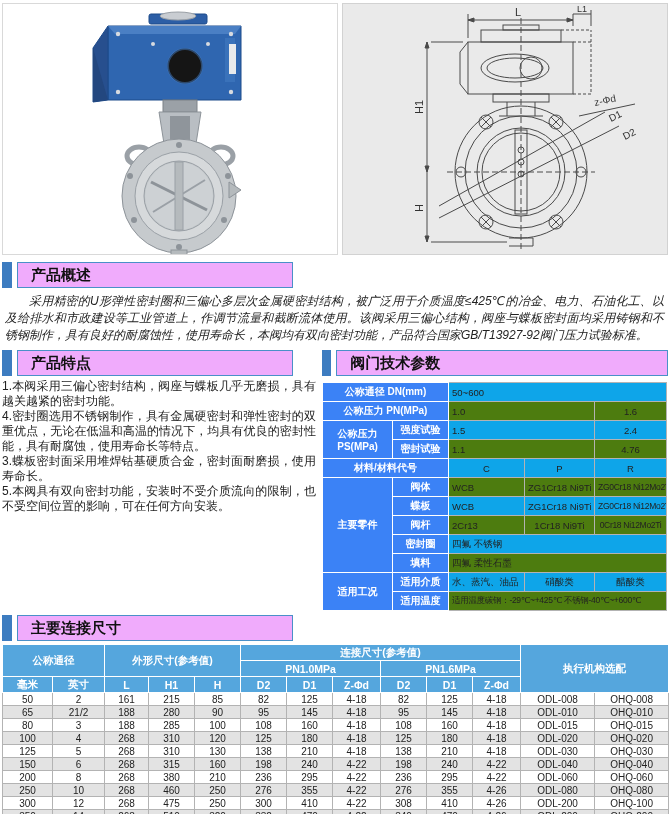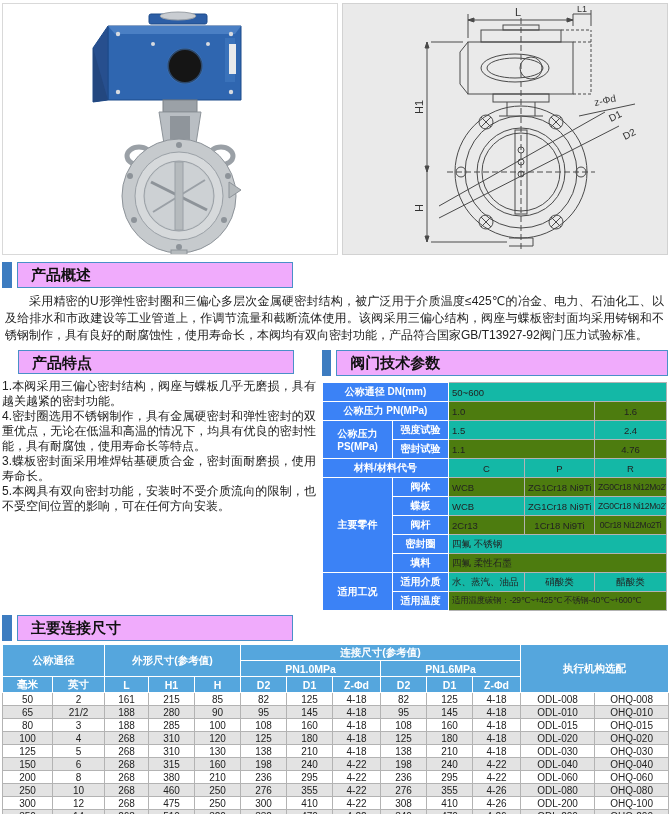--- a/index.html
+++ b/index.html
@@ -13,35 +13,35 @@
 
   
   .sec { display: flex; align-items: stretch; height: 26px; margin: 4px 2px 3px 2px; }
   .sec .bar { width: 10px; background: #3d7cc0; margin-right: 5px; }
   .sec .box { border: 1px solid #4a90c8; background: #f0abfc; font-weight: bold; font-size: 15px; color: #111; padding: 3px 0 0 13px; }
   .box.w-a { width: 276px; }
   .box.w-b { width: 276px; }
   .box.w-c { width: 359px; }
   .box.w-d { width: 276px; }
 
-  .overview-text { font-size: 12px; line-height: 17px; padding: 2px 6px 2px 5px; text-indent: 2em; text-align: justify; }
+  .overview-text { font-size: 12px; line-height: 17px; padding: 2px 6px 2px 5px; text-indent: 2em; text-align: justify; font-style: italic; }
 
   
   .mid { display: flex; gap: 6px; padding: 0 2px; align-items: flex-start; }
   .col-feat { width: 314px; }
   .feat-item { font-size: 12px; line-height: 15px; text-align: justify; }
   .col-tech { width: 346px; }
   .col-tech .sec { margin: 4px 0 6px 0; }
 
   table { border-collapse: collapse; table-layout: fixed; }
   .tech-table { width: 344px; font-size: 10px; }
   .tech-table th.lbl { background: #3b82f6; color: #fff; border: 1px solid #fff; font-weight: bold; padding: 2px 1px; font-size: 10px; }
   .tech-table td.v  { border: 1px solid #b3b3b3; background: #4d7c0f; padding: 2px 3px; text-align: center; white-space: nowrap; overflow: hidden; font-size: 9.5px; }
   .tech-table td.v.al-l { text-align: left; }
-  .tech-table td.v.sh { background: #14b8a6; margin-left: 24px; }
+  .tech-table td.v.sh { background: #0ea5e9; margin-left: 24px; }
   .tech-table td.v.small { font-size: 8.5px; letter-spacing: -0.3px; }
 
   
   .dims-wrap { padding: 0 2px; }
   .dims-table { width: 666px; font-size: 10px; text-align: center; }
   .dims-table th { background: #55a6dd; color: #fff; border: 1px solid #fff; font-weight: bold; height: 16px; font-size: 10.5px; padding: 0; }
   .dims-table td { border: 1px solid #b3b3b3; background: #fff; height: 13px; padding: 0; color: #222; }
   .dims-table tr.alt td { background: #e3e3e3; }
 
   svg text { font-family: "Liberation Sans","DejaVu Sans",sans-serif; }
@@ -181,21 +181,21 @@
 
 <div class="sec">
   <div class="bar"></div>
   <div class="box w-a">产品概述</div>
 </div>
 <div class="overview-text">采用精密的U形弹性密封圈和三偏心多层次金属硬密封结构，被广泛用于介质温度≤425℃的冶金、电力、石油化工、以及给排水和市政建设等工业管道上，作调节流量和截断流体使用。该阀采用三偏心结构，阀座与蝶板密封面均采用铸钢和不锈钢制作，具有良好的耐腐蚀性，使用寿命长，本阀均有双向密封功能，产品符合国家GB/T13927-92阀门压力试验标准。</div>
 
 <div class="mid">
 
   <div class="col-feat">
-    <div class="sec" style="margin-left:16px;margin-right:0;flex-direction:column;">
+    <div class="sec" style="margin-left:0;margin-right:0;">
       <div class="bar"></div>
       <div class="box w-b">产品特点</div>
     </div>
     <div id="feature-list">
         <div class="feat-item">1.本阀采用三偏心密封结构，阀座与蝶板几乎无磨损，具有越关越紧的密封功能。</div>
         <div class="feat-item">4.密封圈选用不锈钢制作，具有金属硬密封和弹性密封的双重优点，无论在低温和高温的情况下，均具有优良的密封性能，具有耐腐蚀，使用寿命长等特点。</div>
         <div class="feat-item">3.蝶板密封面采用堆焊钴基硬质合金，密封面耐磨损，使用寿命长。</div>
         <div class="feat-item">5.本阀具有双向密封功能，安装时不受介质流向的限制，也不受空间位置的影响，可在任何方向安装。</div>
       </div>
   </div>

